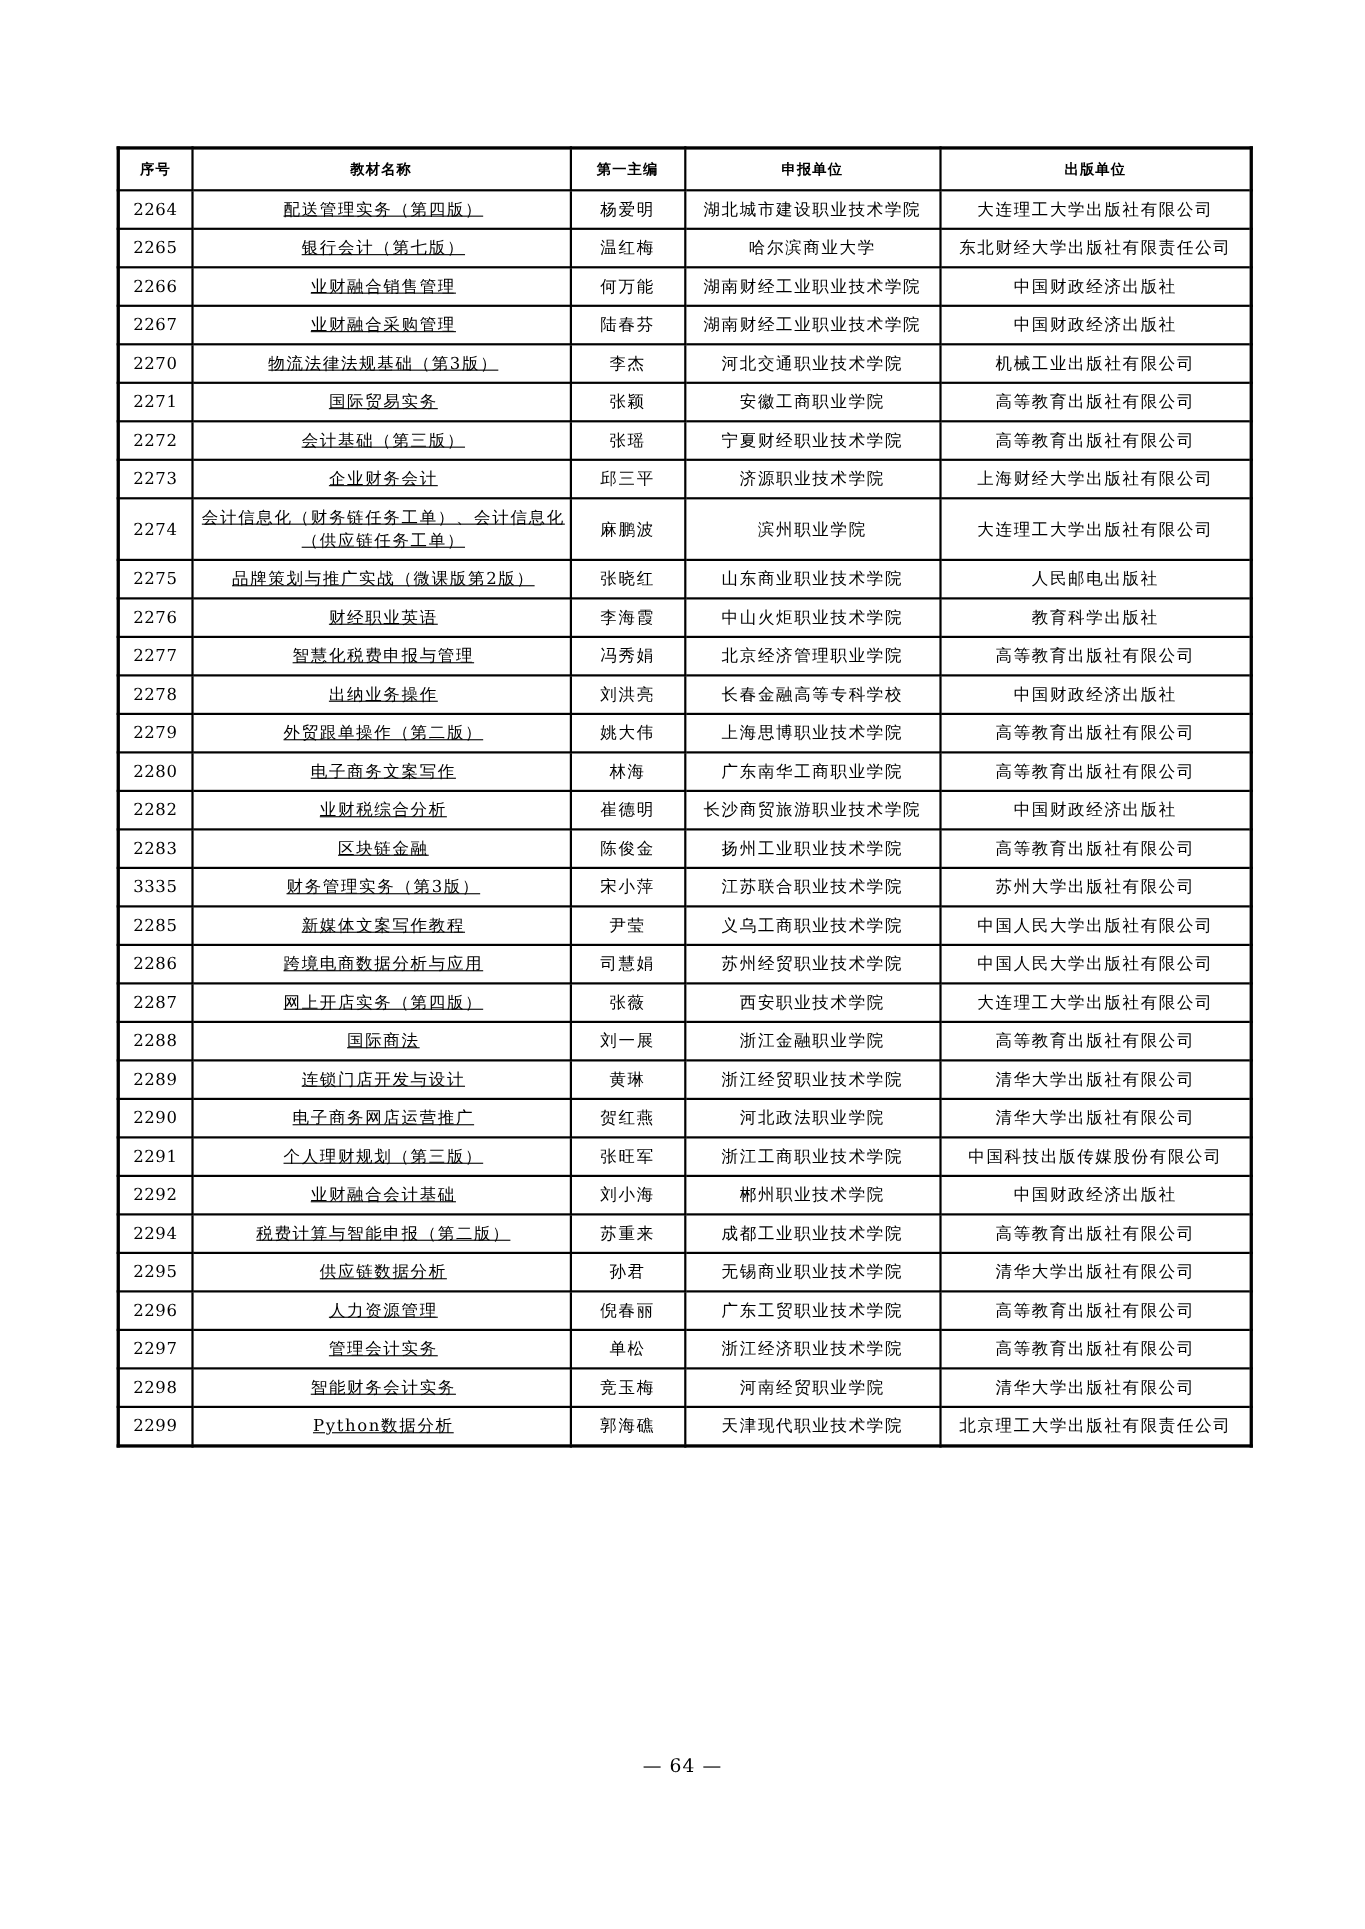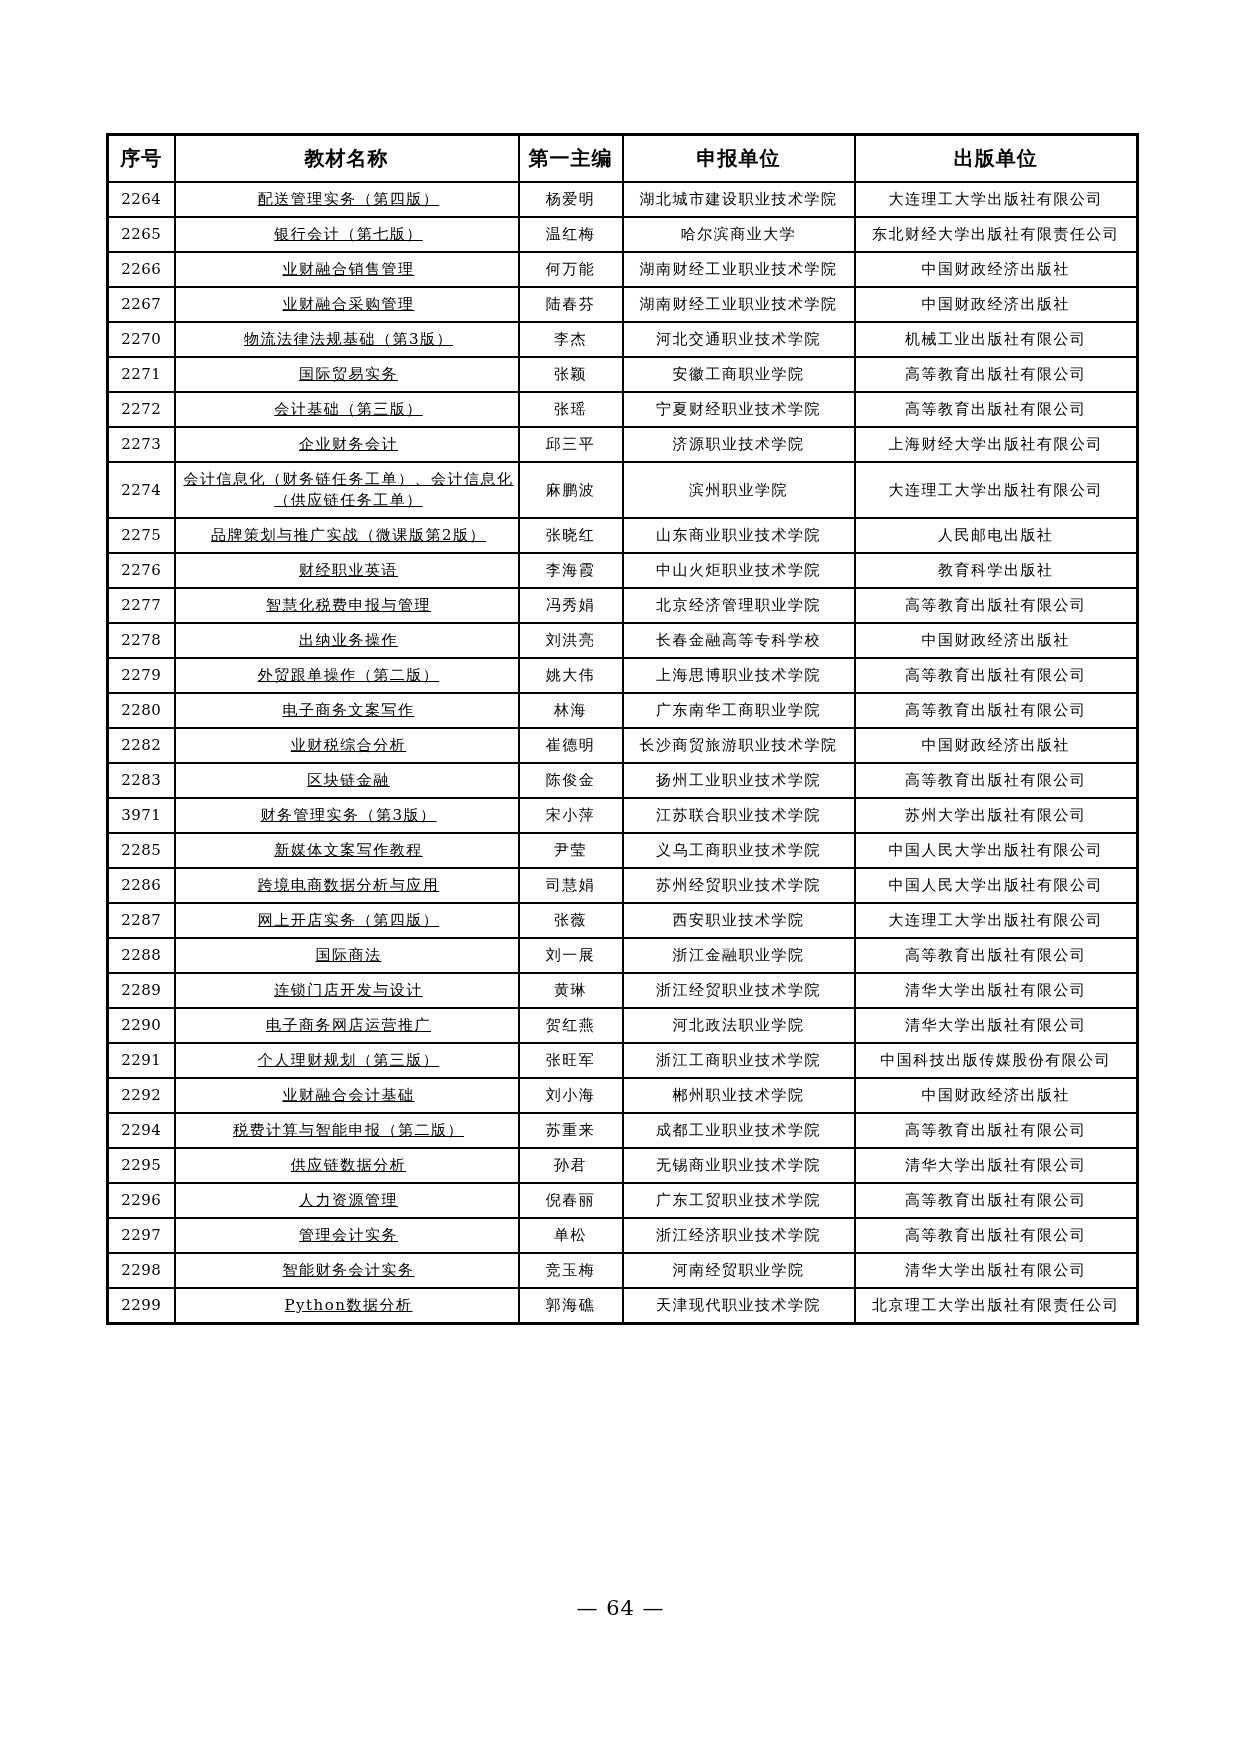--- a/index.html
+++ b/index.html
@@ -21,39 +21,39 @@
   col.c2 { width:104px; }
   col.c3 { width:232px; }
   col.c4 { width:283px; }
   th, td {
     border:2px solid #000000;
     text-align:center;
     vertical-align:middle;
     overflow:hidden;
   }
   th {
-    font-size:20px;
+    font-size:13px;
     font-weight:bold;
     padding:9px 2px;
     letter-spacing:1px;
   }
   td {
     font-size:15px;
     line-height:21px;
     padding:6px 3px;
     letter-spacing:1.5px;
   }
   td.col0 { letter-spacing:0.5px; font-size:15px; }
   td.col1 { padding-left:5px; padding-right:1px;text-decoration:underline; }
   .footer {
     position:absolute;
     top:1596px; left:0;
     width:100%;
     text-align:center;
-    font-size:21px;
+    font-size:17px;
     letter-spacing:1px;
   }
 </style>
 </head>
 <body>
 
 <div class="table-wrap">
   <table>
     <colgroup>
       <col class="c0">
@@ -185,21 +185,21 @@
           <td class="col4">中国财政经济出版社</td>
         </tr>
         <tr>
           <td class="col0">2283</td>
           <td class="col1">区块链金融</td>
           <td class="col2">陈俊金</td>
           <td class="col3">扬州工业职业技术学院</td>
           <td class="col4">高等教育出版社有限公司</td>
         </tr>
         <tr>
-          <td class="col0">3971</td>
+          <td class="col0">3335</td>
           <td class="col1">财务管理实务（第3版）</td>
           <td class="col2">宋小萍</td>
           <td class="col3">江苏联合职业技术学院</td>
           <td class="col4">苏州大学出版社有限公司</td>
         </tr>
         <tr>
           <td class="col0">2285</td>
           <td class="col1">新媒体文案写作教程</td>
           <td class="col2">尹莹</td>
           <td class="col3">义乌工商职业技术学院</td>

